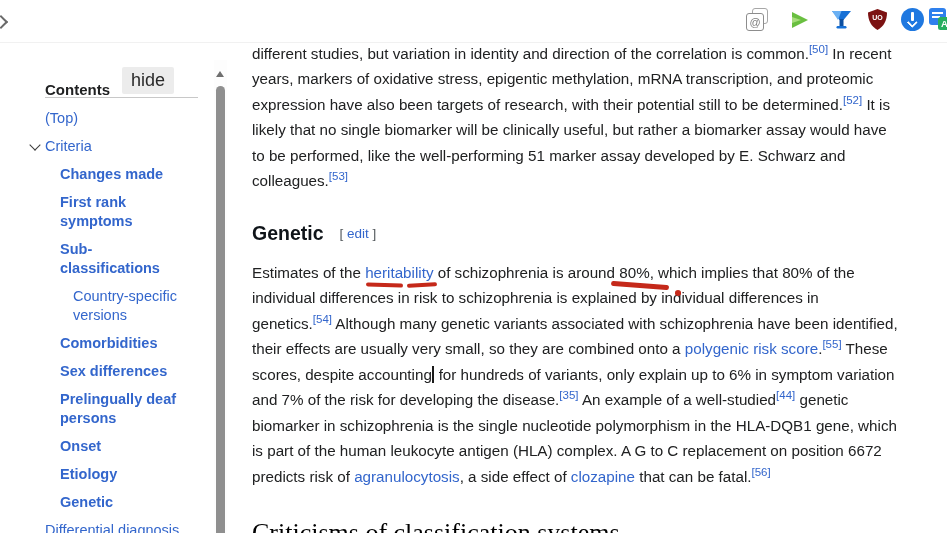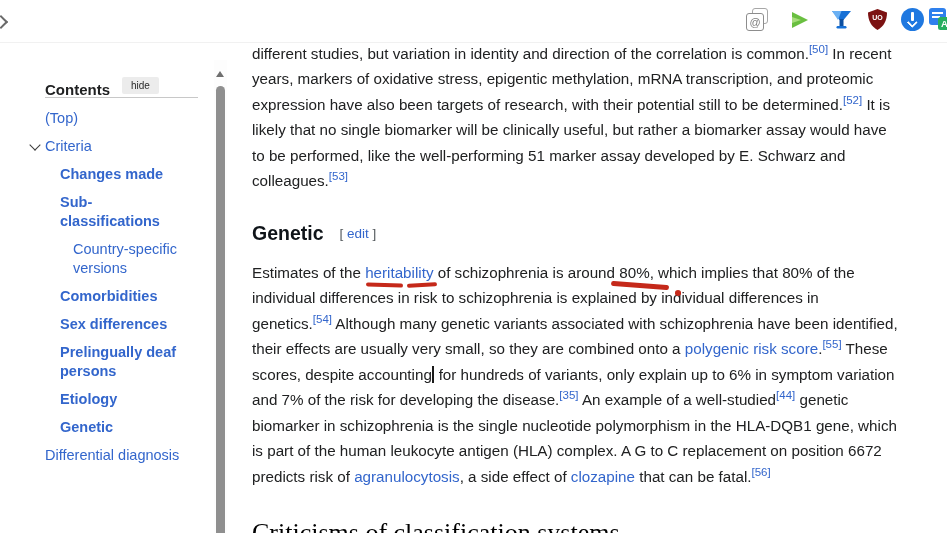--- a/index.html
+++ b/index.html
@@ -32,21 +32,21 @@
   .dl-icon{background:#1f78e0;border-radius:12px;width:23px;height:23px;position:relative;}
   .dl-icon:before{content:"";position:absolute;left:10px;top:4px;width:3.4px;height:9px;background:#fff;border-radius:1px;}
   .dl-icon:after{content:"";position:absolute;left:6.2px;top:9px;width:7.6px;height:7.6px;border-right:3.4px solid #fff;border-bottom:3.4px solid #fff;transform:rotate(45deg) scale(.72);border-radius:1px;}
   .tr-icon .blue{position:absolute;left:0;top:0;width:17px;height:17px;background:#2f80ed;border-radius:3px;}
   .tr-icon .blue i{position:absolute;left:3px;width:11px;height:1.8px;background:#fff;}
   .tr-icon .blue i:nth-child(1){top:4px;} .tr-icon .blue i:nth-child(2){top:8px;width:8px;}
   .tr-icon .green{position:absolute;left:9px;top:9px;width:13px;height:13px;background:#27ae60;border-radius:2.5px;color:#fff;font-size:9.5px;font-weight:700;text-align:center;line-height:13px;}
   
   .sidebar{position:absolute;left:30px;top:62px;width:185px;}
   .contents-head{position:absolute;left:15px;top:8px;font-size:15px;font-weight:700;color:#202122;margin-top:11px;}
-  .hide-btn{position:absolute;left:92px;top:15px;background:#ececec;color:#2a2a2a;font-size:10px;padding:3px 9px;border-radius:2px;}
+  .hide-btn{position:absolute;left:92px;top:5px;background:#ececec;color:#2a2a2a;font-size:18px;padding:3px 9px;border-radius:2px;}
   .toc-divider{position:absolute;left:15px;top:35px;width:153px;height:1px;background:#c8c8c8;}
   .toc-list{position:absolute;left:0;top:47px;width:175px;}
   .toc-item{position:relative;margin-bottom:9px;font-size:14.5px;line-height:19px;color:#3366cc;}
   .toc-item .chev{position:absolute;left:1px;top:4px;width:7px;height:7px;border-right:1.8px solid #3a3a3a;border-bottom:1.8px solid #3a3a3a;transform:rotate(45deg);}
   .toc-item.lvl0{padding-left:15px;} .toc-item.lvl0 .toc-label{display:inline-block;max-width:160px;}
   .toc-item.lvl1{padding-left:30px;font-weight:bold;} .toc-item.lvl1 .toc-label{display:inline-block;max-width:132px;}
   .toc-item.lvl2{padding-left:43px;} .toc-item.lvl2 .toc-label{display:inline-block;max-width:112px;}
   
   .toc-scrollbar{position:absolute;left:214px;top:60px;width:13px;height:473px;background:#fdfdfd;}
   .toc-scroll-up{position:absolute;left:2px;top:11px;width:0;height:0;border-left:4.5px solid transparent;border-right:4.5px solid transparent;border-bottom:6px solid #6f6f6f;}
@@ -118,25 +118,27 @@
 </div>
 
 <div class="sidebar">
   <div class="contents-head">Contents</div>
   <div class="hide-btn">hide</div>
   <div class="toc-divider"></div>
   <div class="toc-list">
       <div class="toc-item lvl0"><span class="toc-label">(Top)</span></div>
       <div class="toc-item lvl0"><span class="chev"></span><span class="toc-label">Criteria</span></div>
       <div class="toc-item lvl1"><span class="toc-label">Changes made</span></div>
+      <div class="toc-item lvl1"><span class="toc-label">First rank symptoms</span></div>
       <div class="toc-item lvl1"><span class="toc-label">Sub-classifications</span></div>
       <div class="toc-item lvl2"><span class="toc-label">Country-specific versions</span></div>
       <div class="toc-item lvl1"><span class="toc-label">Comorbidities</span></div>
       <div class="toc-item lvl1"><span class="toc-label">Sex differences</span></div>
       <div class="toc-item lvl1"><span class="toc-label">Prelingually deaf persons</span></div>
+      <div class="toc-item lvl1"><span class="toc-label">Onset</span></div>
       <div class="toc-item lvl1"><span class="toc-label">Etiology</span></div>
       <div class="toc-item lvl1"><span class="toc-label">Genetic</span></div>
       <div class="toc-item lvl0"><span class="toc-label">Differential diagnosis</span></div>
     </div>
 </div>
 
 <div class="toc-scrollbar">
   <div class="toc-scroll-up"></div>
   <div class="toc-scroll-thumb"></div>
 </div>

